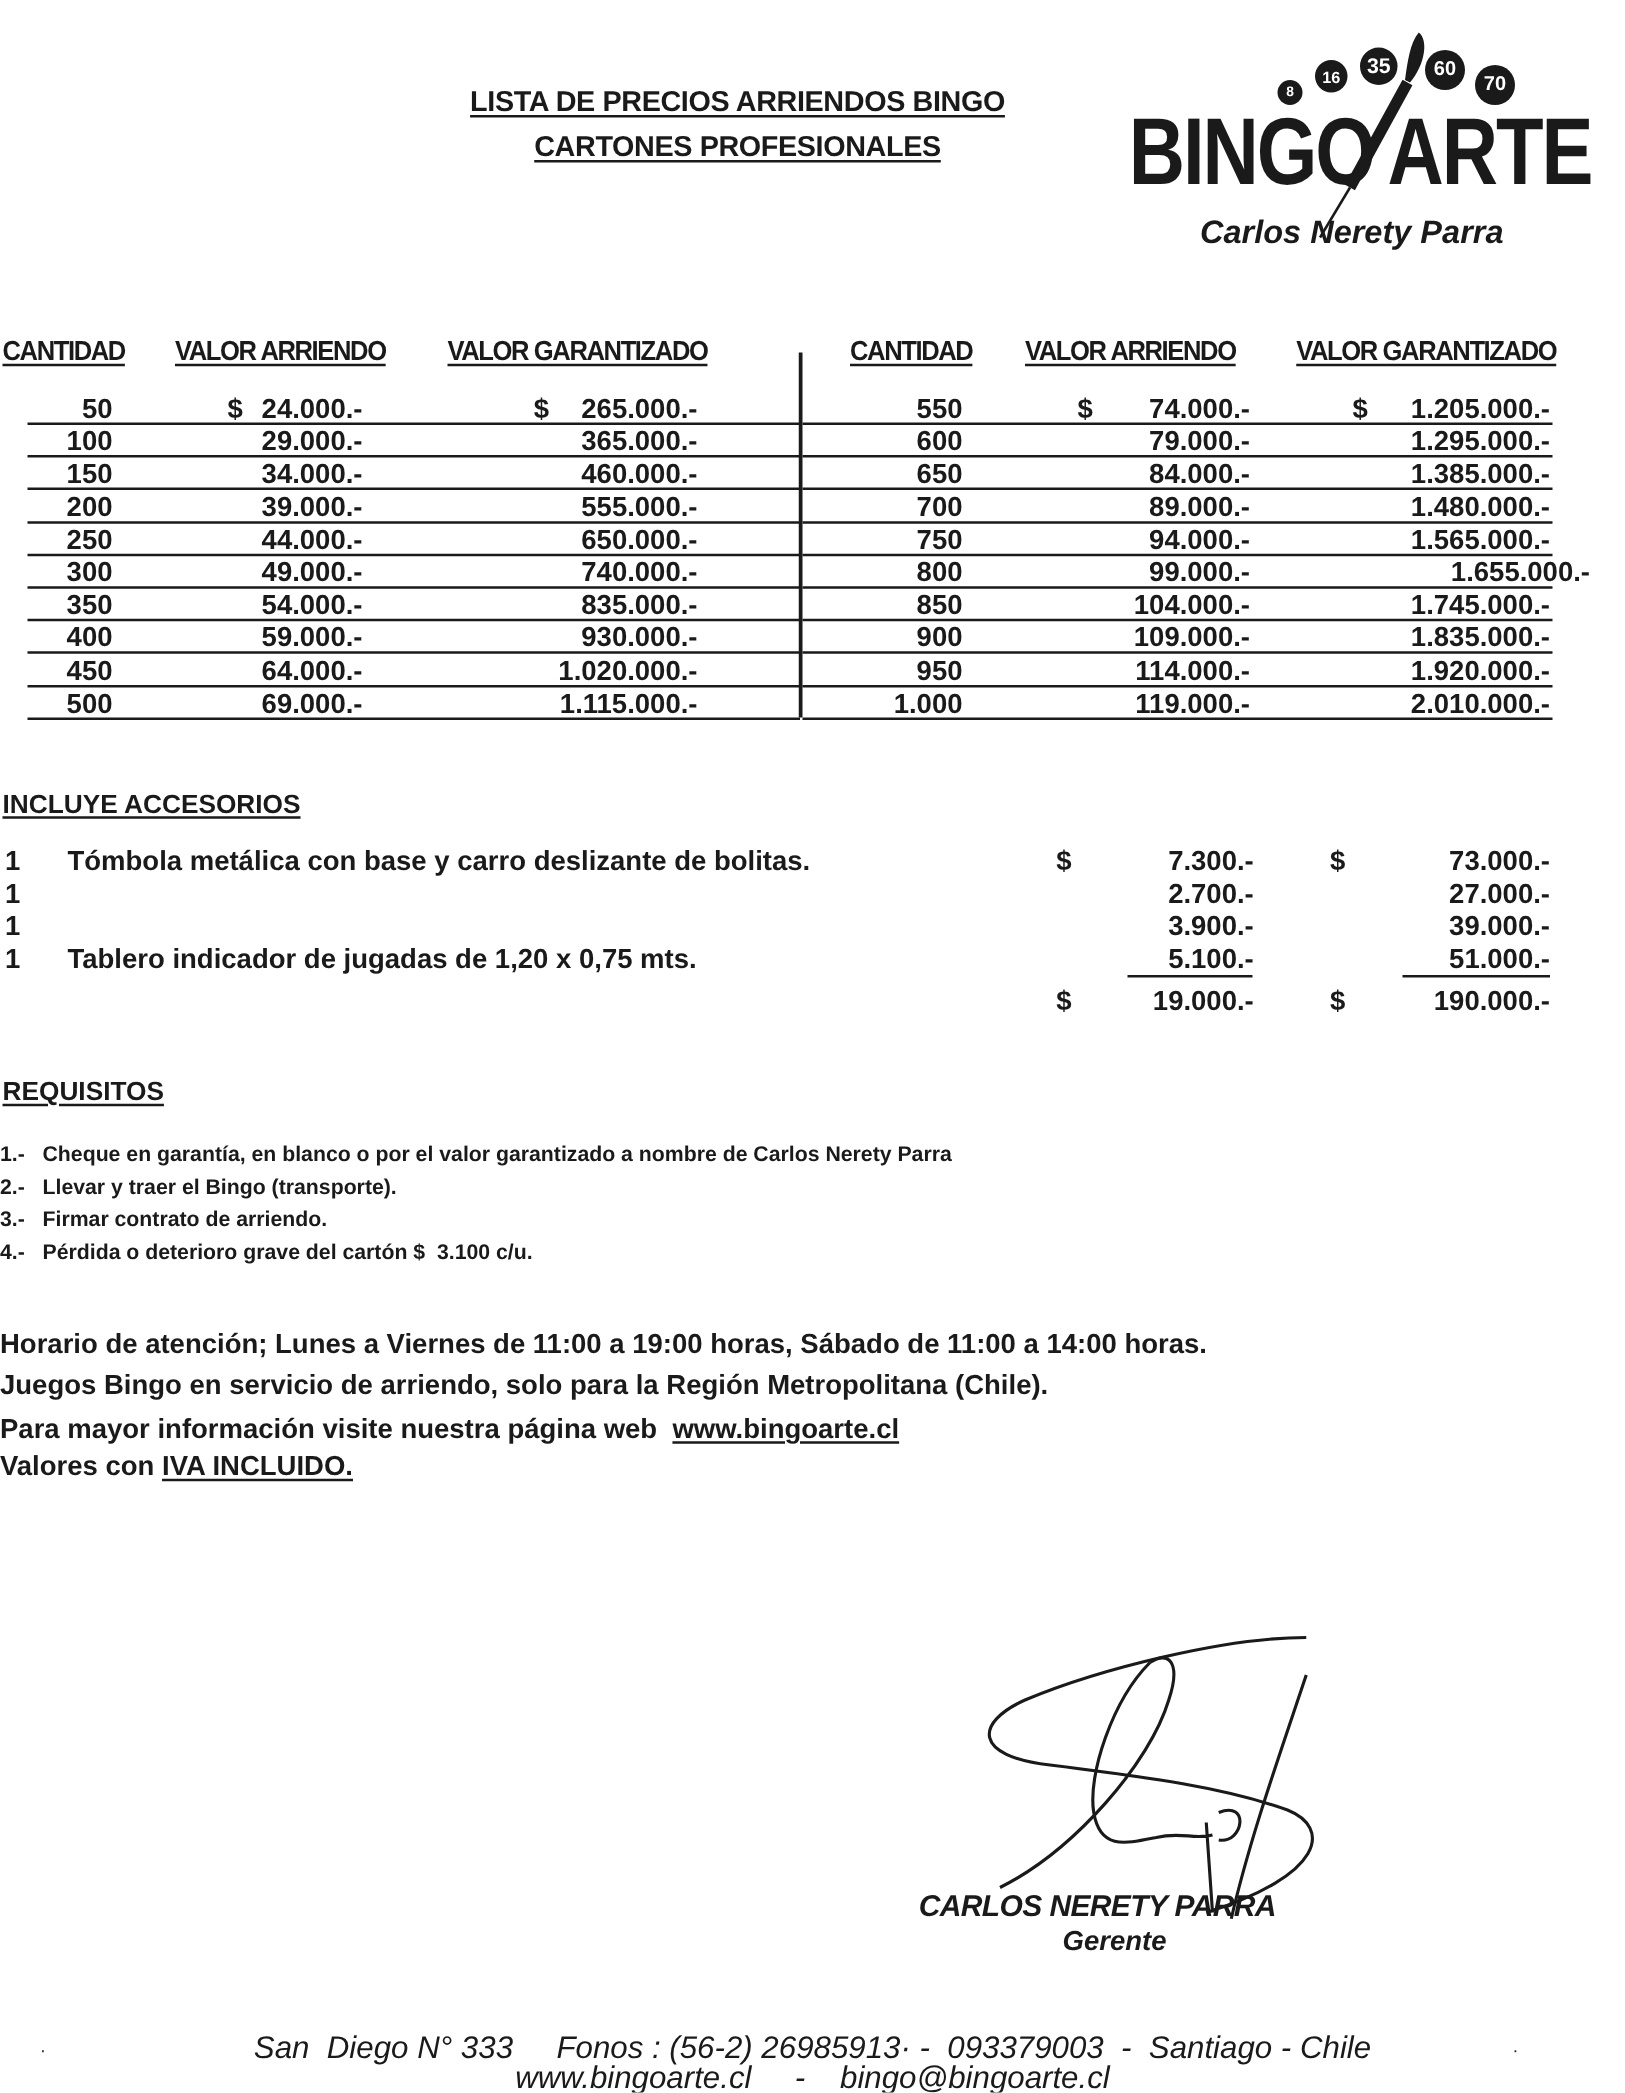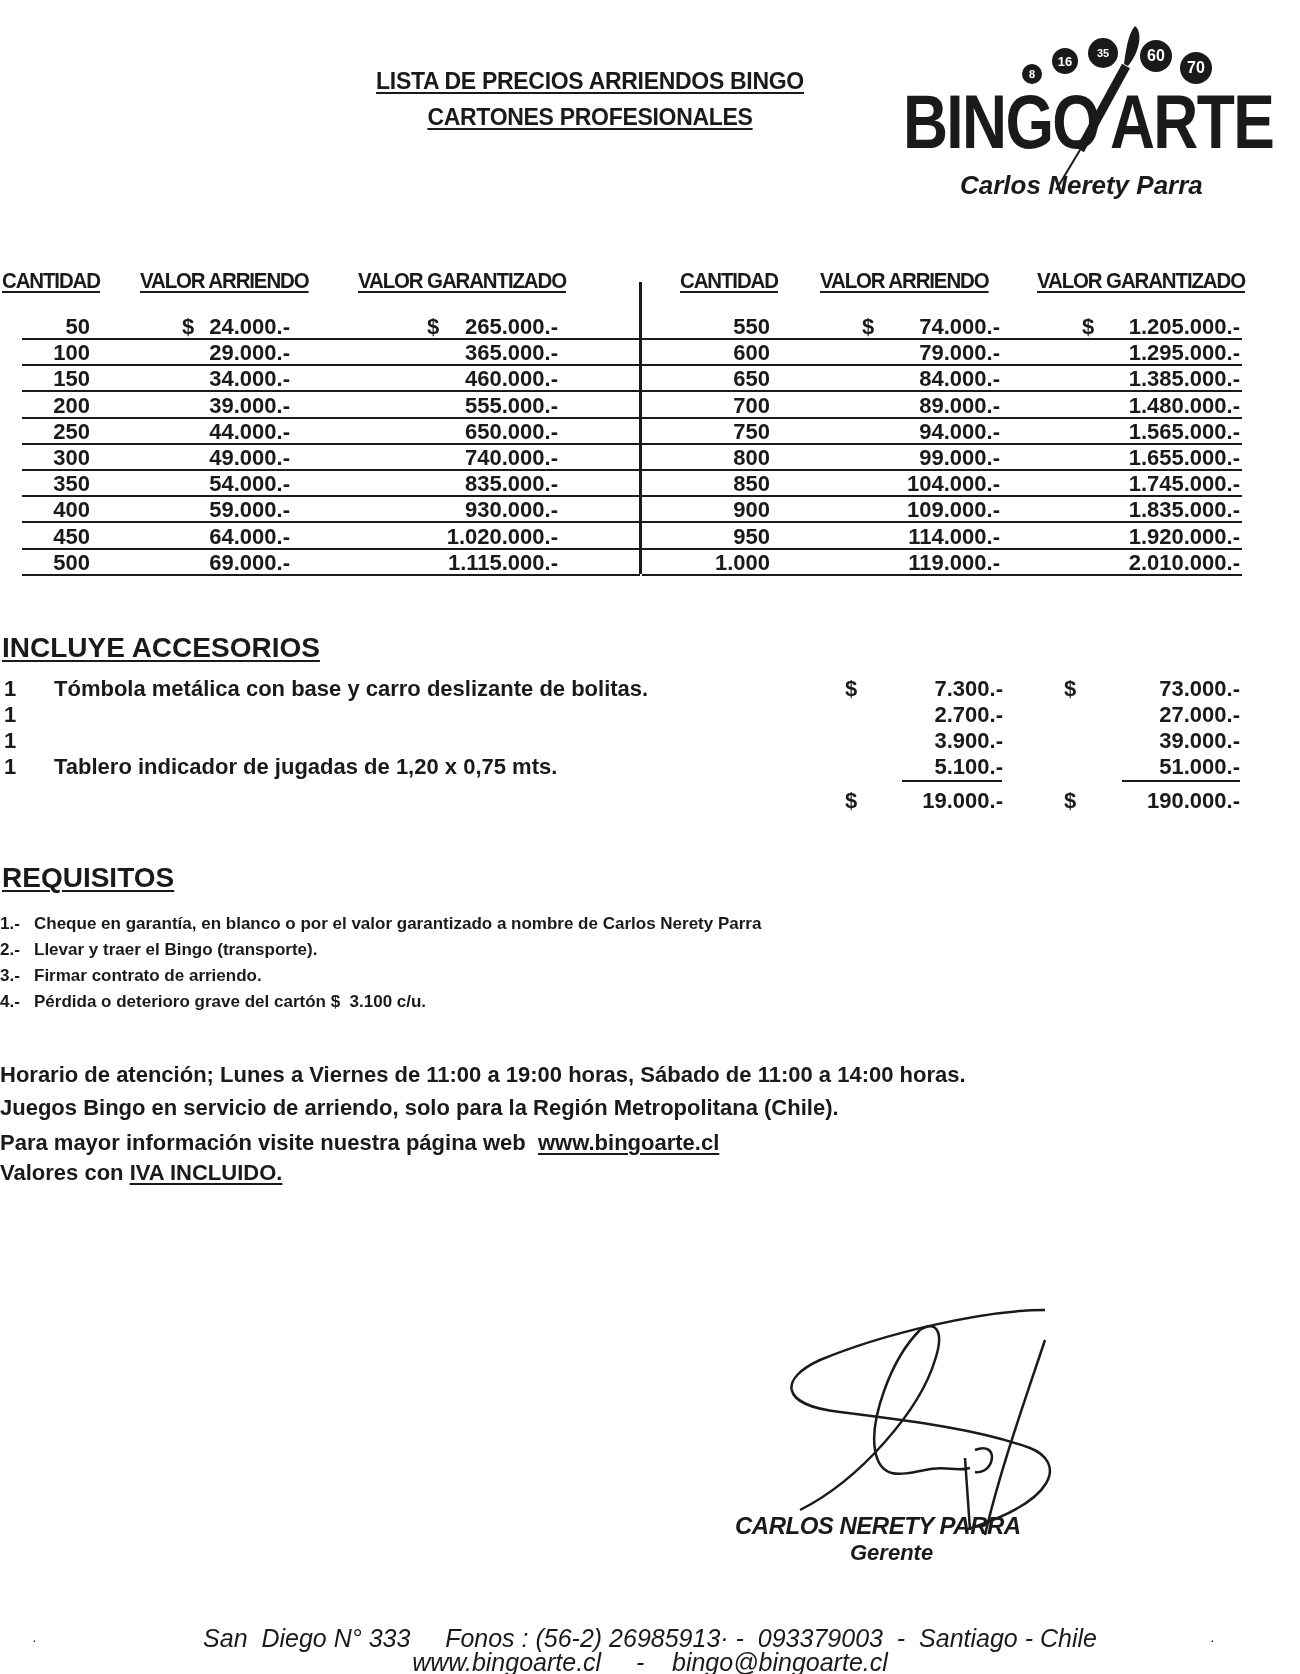--- a/index.html
+++ b/index.html
@@ -19,21 +19,21 @@
   
   .th { font-size:22px; letter-spacing:-1.2px; top:268px; transform:scaleX(0.93); transform-origin:left; }
   .row { position:absolute; left:22px; width:1220px; height:26px; }
   .rule-left { position:absolute; left:22px; width:618px; height:2px; background:#1a1a1a; }
   .rule-right { position:absolute; left:642px; width:600px; height:2px; background:#1a1a1a; }
   .cell { position:absolute; font-size:22px; top:0; white-space:nowrap; }
   .r { text-align:right; }
   .vdiv { left:639px; top:282px; width:3px; height:292px; background:#1a1a1a; }
 
   
-  .sec { font-size:28px;text-align:center; }
+  .sec { font-size:21px;text-align:center; }
   .acc-row { position:absolute; left:0; width:1300px; height:26px; font-size:22px; }
   .acc-row span { position:absolute; white-space:nowrap; }
 
   .req { font-size:17px; left:0; white-space:nowrap; transform:scaleX(1.0); }
   .info { font-size:22px; left:0; white-space:nowrap; }
 
   .sig-name { left:735px; top:1512px; font-size:24px; font-style:italic; letter-spacing:-0.5px; }
   .sig-role { left:850px; top:1540px; font-size:22px; font-style:italic; }
   .footer { left:0; width:1300px; text-align:center; font-style:italic; font-weight:normal; font-size:25px; }
   .dot { font-size:14px; font-weight:normal; }
@@ -47,21 +47,21 @@
 <div class="abs" style="left:0;top:0;width:1300px;height:210px;">
   <div class="abs logo-word">BINGO</div>
   <div class="abs logo-word" style="left:1110px;">ARTE</div>
   <svg class="abs" style="left:1040px;top:22px;" width="110" height="170">
     <path d="M95 4 C103 10 100 30 88 44 L84 42 C86 28 88 12 95 4 Z" fill="#1a1a1a"></path>
     <line x1="86" y1="44" x2="40" y2="128" stroke="#1a1a1a" stroke-width="9"></line>
     <line x1="40" y1="128" x2="16" y2="168" stroke="#1a1a1a" stroke-width="2"></line>
   </svg>
   <div class="ball" style="left:1022px;top:64px;width:20px;height:20px;font-size:11px;">8</div>
   <div class="ball" style="left:1052px;top:48px;width:26px;height:26px;font-size:13px;">16</div>
-  <div class="ball" style="left:1088px;top:38px;width:30px;height:30px;font-size:11px;">35</div>
+  <div class="ball" style="left:1088px;top:38px;width:30px;height:30px;font-size:17px;">35</div>
   <div class="ball" style="left:1140px;top:40px;width:32px;height:32px;font-size:16px;">60</div>
   <div class="ball" style="left:1180px;top:52px;width:32px;height:32px;font-size:16px;">70</div>
   <div class="abs logo-sub">Carlos Nerety Parra</div>
 </div>
 
 <div class="abs th u" style="left:2px;">CANTIDAD</div>
 <div class="abs th u" style="left:140px;">VALOR ARRIENDO</div>
 <div class="abs th u" style="left:358px;">VALOR GARANTIZADO</div>
 <div class="abs th u" style="left:680px;">CANTIDAD</div>
 <div class="abs th u" style="left:820px;">VALOR ARRIENDO</div>
@@ -123,21 +123,21 @@
       <span class="cell r" style="width: 170px; position: absolute; left: 1048px;">1.565.000.-</span>
     </div>
     <div class="rule-left" style="top: 442.8px;"></div>
     <div class="rule-right" style="top: 442.8px;"></div>
     <div class="row" style="top: 445px;">
       <span class="cell r" style="width: 68px; position: absolute; left: 0px;">300</span>
       <span class="cell r" style="width: 120px; position: absolute; left: 148px;">49.000.-</span>
       <span class="cell r" style="width: 170px; position: absolute; left: 366px;">740.000.-</span>
       <span class="cell r" style="width: 80px; position: absolute; left: 668px;">800</span>
       <span class="cell r" style="width: 130px; position: absolute; left: 848px;">99.000.-</span>
-      <span class="cell r" style="width: 170px; position: absolute; left: 1048px;">1.655.000.-</span>
+      <span class="cell r" style="width: 170px; position: absolute; left: 1080px;">1.655.000.-</span>
     </div>
     <div class="rule-left" style="top: 469px;"></div>
     <div class="rule-right" style="top: 469px;"></div>
     <div class="row" style="top: 471.2px;">
       <span class="cell r" style="width: 68px; position: absolute; left: 0px;">350</span>
       <span class="cell r" style="width: 120px; position: absolute; left: 148px;">54.000.-</span>
       <span class="cell r" style="width: 170px; position: absolute; left: 366px;">835.000.-</span>
       <span class="cell r" style="width: 80px; position: absolute; left: 668px;">850</span>
       <span class="cell r" style="width: 130px; position: absolute; left: 848px;">104.000.-</span>
       <span class="cell r" style="width: 170px; position: absolute; left: 1048px;">1.745.000.-</span>

